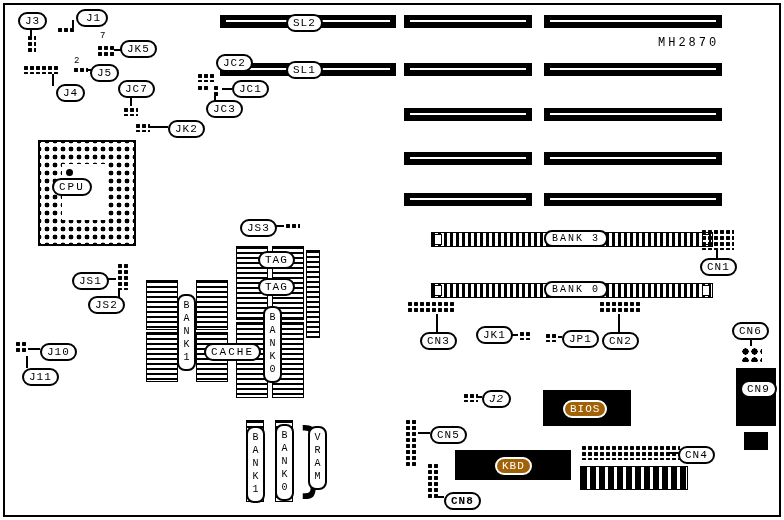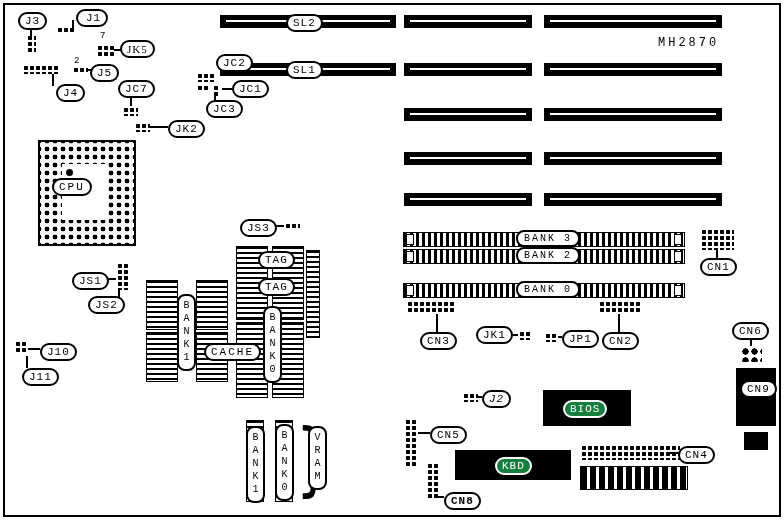--- a/index.html
+++ b/index.html
@@ -3,32 +3,32 @@
 <meta charset="utf-8">
 <style>
   html,body{margin:0;padding:0;background:#fff;}
   .board{position:relative;width:784px;height:520px;background:#fff;
          font-family:"Liberation Mono","DejaVu Sans Mono",monospace;color:#000;overflow:hidden;}
   .frame{position:absolute;left:3px;top:3px;width:774px;height:510px;border:2px solid #000;}
   .slot{position:absolute;height:13px;background:#000;}
   .slot::after{content:"";position:absolute;left:6px;right:6px;top:5px;height:2px;background:#fff;}
   .lbl{position:absolute;background:#fff;border:2px solid #000;border-radius:9px;
        padding:0 5px;font-size:11px;line-height:14px;letter-spacing:1px;white-space:nowrap;z-index:6;}
-  .lbl-inv{background:#15803d;color:#fff;border-color:#fff;}
+  .lbl-inv{background:#a16207;color:#fff;border-color:#fff;}
   .vlbl{position:absolute;background:#fff;border:2px solid #000;border-radius:8px;
         writing-mode:vertical-lr;text-orientation:upright;font-size:10px;
         letter-spacing:2px;padding:4px 1px;z-index:6;line-height:13px;}
   .chip{position:absolute;border:1px solid #000;
         background:repeating-linear-gradient(180deg,#000 0 2px,#fff 2px 5px);}
   .pins{position:absolute;background-image:radial-gradient(circle,#000 2.1px,transparent 2.3px);
         background-size:6px 6px;background-position:1px 1px;}
   .pins-lg{position:absolute;background-image:radial-gradient(circle,#000 3px,transparent 3.3px);
         background-size:9px 9px;background-position:1px 1px;}
   .bank-bar{position:absolute;height:13px;border:1px solid #000;
-        background:repeating-linear-gradient(90deg,#000 0 3px,#fff 3px 6px);}
+        background:repeating-linear-gradient(90deg,#000 0 3px,#fff 3px 6px);margin-left:28px;}
   .bank-cap{position:absolute;top:1px;width:6px;height:9px;background:#fff;border:1px solid #000;}
   .bank-lbl{position:absolute;top:-3px;left:112px;background:#fff;border:2px solid #000;border-radius:8px;
         font-size:10px;line-height:13px;padding:0 6px;letter-spacing:2px;white-space:nowrap;z-index:6;}
   .blk{position:absolute;background:#000;}
   .tail{position:absolute;background:#000;z-index:4;}
   .berg{position:absolute;border:1px solid #000;
         background:repeating-linear-gradient(90deg,#000 0 6px,#fff 6px 9px);}
   .cpu-body{position:absolute;border:2px solid #000;
         background-image:radial-gradient(circle,#000 2.4px,transparent 2.6px);
         background-size:8px 8px;background-position:3px 3px;}
@@ -70,21 +70,21 @@
   <div class="lbl" style="left:18px;top:12px;">J3</div>
   <div class="pins" style="left:26px;top:34px;width:10px;height:18px;"></div>
   <div class="tail" style="left:30px;top:28px;width:2px;height:8px;"></div>
 
   <div class="pins" style="left:56px;top:26px;width:18px;height:8px;"></div>
   <div class="lbl" style="left:76px;top:9px;padding-left:8px;">J1</div>
   <div class="tail" style="left:72px;top:20px;width:2px;height:8px;"></div>
 
   <div class="mark" style="left:100px;top:32px;">7</div>
   <div class="pins" style="left:96px;top:44px;width:20px;height:12px;"></div>
-  <div class="lbl" style="left:120px;top:40px;font-family:Liberation Serif, serif;">JK5</div>
+  <div class="lbl" style="left:120px;top:40px;">JK5</div>
   <div class="tail" style="left:114px;top:49px;width:8px;height:2px;"></div>
 
   <div class="mark" style="left:74px;top:57px;">2</div>
   <div class="pins" style="left:72px;top:66px;width:16px;height:8px;"></div>
   <div class="lbl" style="left:90px;top:64px;">J5</div>
   <div class="tail" style="left:86px;top:69px;width:6px;height:2px;"></div>
 
   <div class="pins" style="left:22px;top:64px;width:36px;height:10px;"></div>
   <div class="lbl" style="left:56px;top:84px;">J4</div>
   <div class="tail" style="left:52px;top:74px;width:2px;height:12px;"></div>
@@ -145,25 +145,20 @@
   <div class="vlbl" style="left:246px;top:426px;">BANK1</div>
   <div class="vlbl" style="left:275px;top:424px;">BANK0</div>
   <div class="brace" style="left:288px;top:420px;">}</div>
   <div class="vlbl" style="left:308px;top:426px;">VRAM</div>
 
   <div class="bank-bar" style="left:403px;top:232px;width:280px;">
     <div class="bank-cap" style="left:2px;"></div>
     <div class="bank-cap" style="right:2px;"></div>
     <div class="bank-lbl">BANK 3</div>
   </div>
-  <div class="bank-bar" style="left:403px;top:249px;width:280px;">
-    <div class="bank-cap" style="left:2px;"></div>
-    <div class="bank-cap" style="right:2px;"></div>
-    <div class="bank-lbl">BANK 2</div>
-  </div>
   <div class="bank-bar" style="left:403px;top:283px;width:280px;text-align:center;">
     <div class="bank-cap" style="left:2px;"></div>
     <div class="bank-cap" style="right:2px;"></div>
     <div class="bank-lbl">BANK 0</div>
   </div>
 
   <div class="pins" style="left:700px;top:228px;width:34px;height:22px;"></div>
   <div class="lbl" style="left:700px;top:258px;">CN1</div>
   <div class="tail" style="left:716px;top:250px;width:2px;height:8px;"></div>
 

